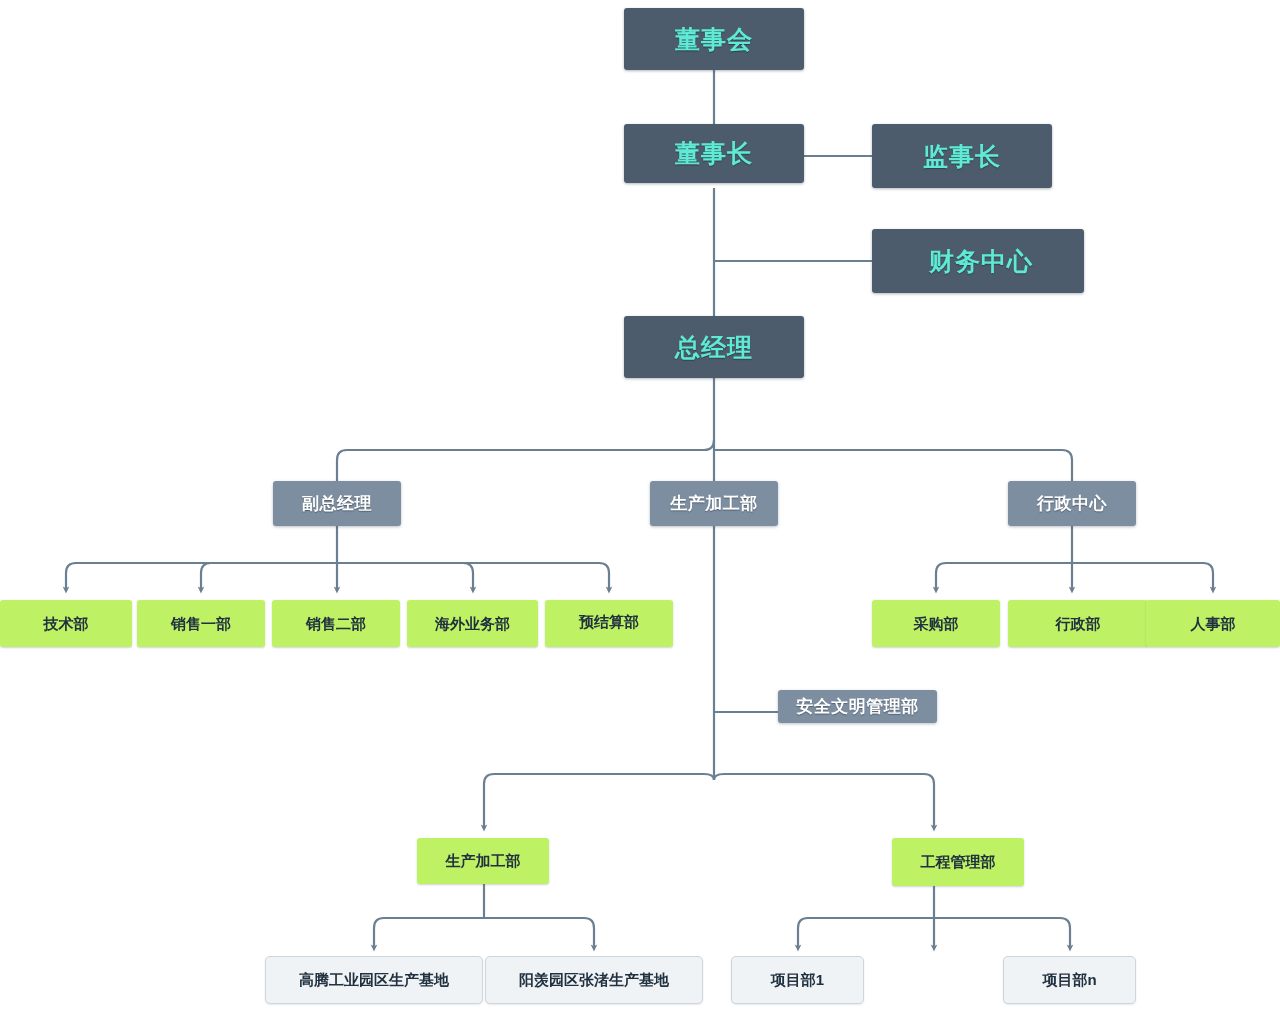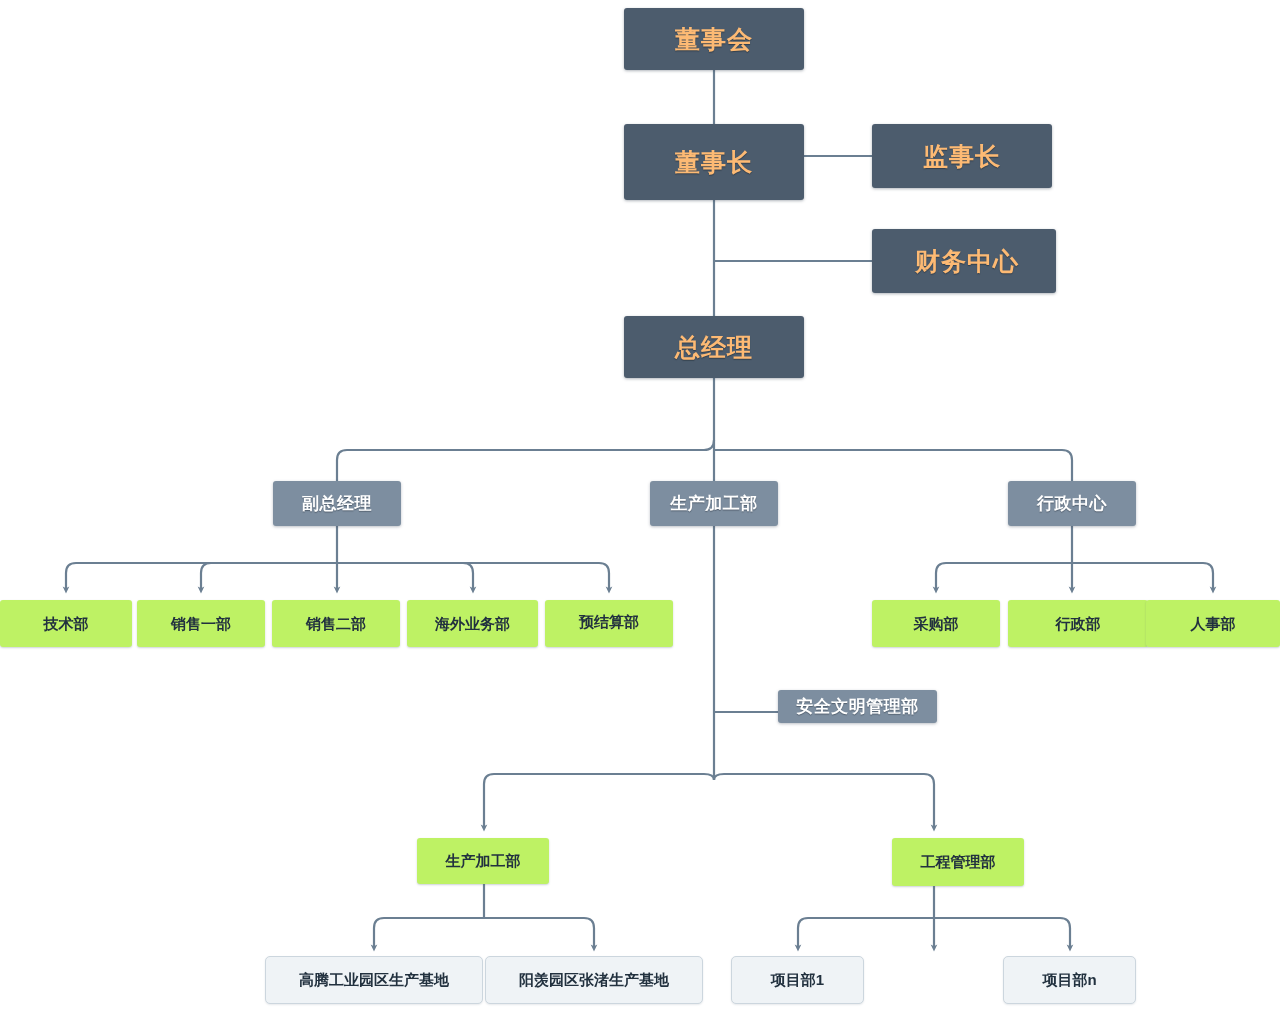--- a/index.html
+++ b/index.html
@@ -28,21 +28,21 @@
     justify-content:center;
     text-align:center;
     border-radius:3px;
     line-height:1.15;
     white-space:nowrap;
     z-index:2;
   }
   
   .t-exec{
     background:#4c5c6d;
-    color:#fdba74;
+    color:#5eead4;
     font-weight:bold;
     font-size:25px;
     letter-spacing:1px;
     box-shadow:0 1px 3px rgba(60,72,88,.40);
     text-shadow:0 1px 1px rgba(20,28,38,.45);
   }
   
   .t-div{
     background:#7d8ea0;
     color:#ffffff;
@@ -119,23 +119,23 @@
     <path d="M484,918 L384,918 Q374,918 374,928 L374,948" fill="none" stroke="#6b7f92" stroke-width="2.2" marker-end="url(#arrowhead)"></path>
     <path d="M484,918 L584,918 Q594,918 594,928 L594,948" fill="none" stroke="#6b7f92" stroke-width="2.2" marker-end="url(#arrowhead)"></path>
 
     <path d="M934,884 L934,918" fill="none" stroke="#6b7f92" stroke-width="2.2"></path>
     <path d="M934,918 L808,918 Q798,918 798,928 L798,948" fill="none" stroke="#6b7f92" stroke-width="2.2" marker-end="url(#arrowhead)"></path>
     <path d="M934,918 L934,948" fill="none" stroke="#6b7f92" stroke-width="2.2" marker-end="url(#arrowhead)"></path>
     <path d="M934,918 L1060,918 Q1070,918 1070,928 L1070,948" fill="none" stroke="#6b7f92" stroke-width="2.2" marker-end="url(#arrowhead)"></path>
   </svg>
 
   <div class="node t-exec" style="left: 624px; top: 8px; width: 180px; height: 62px;">董事会</div>
-  <div class="node t-exec" style="left: 624px; top: 124px; width: 180px; height: 76px; text-align: right;">董事长</div>
+  <div class="node t-exec" style="left: 624px; top: 124px; width: 180px; height: 59px; text-align: right;">董事长</div>
   <div class="node t-exec" style="left: 872px; top: 124px; width: 180px; height: 64px;">监事长</div>
-  <div class="node t-exec" style="left: 872px; top: 229px; width: 184px; height: 64px; padding-left: 6px;">财务中心</div>
+  <div class="node t-exec" style="left: 872px; top: 229px; width: 212px; height: 64px; padding-left: 6px;">财务中心</div>
   <div class="node t-exec" style="left: 624px; top: 316px; width: 180px; height: 62px;">总经理</div>
 
   <div class="node t-div" style="left: 273px; top: 481px; width: 128px; height: 45px;">副总经理</div>
   <div class="node t-div" style="left: 650px; top: 481px; width: 128px; height: 45px;">生产加工部</div>
   <div class="node t-div" style="left: 1008px; top: 481px; width: 128px; height: 45px;">行政中心</div>
   <div class="node t-div" style="left: 778px; top: 690px; width: 159px; height: 33px;">安全文明管理部</div>
 
   <div class="node t-dept" style="left: 0px; top: 600px; width: 132px; height: 47px;">技术部</div>
   <div class="node t-dept" style="left: 137px; top: 600px; width: 128px; height: 47px;">销售一部</div>
   <div class="node t-dept" style="left: 272px; top: 600px; width: 128px; height: 47px;">销售二部</div>

